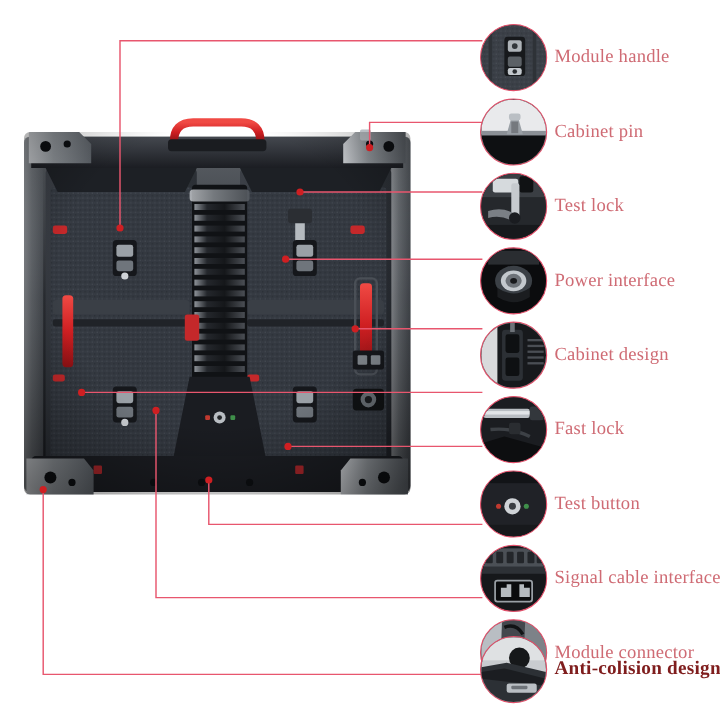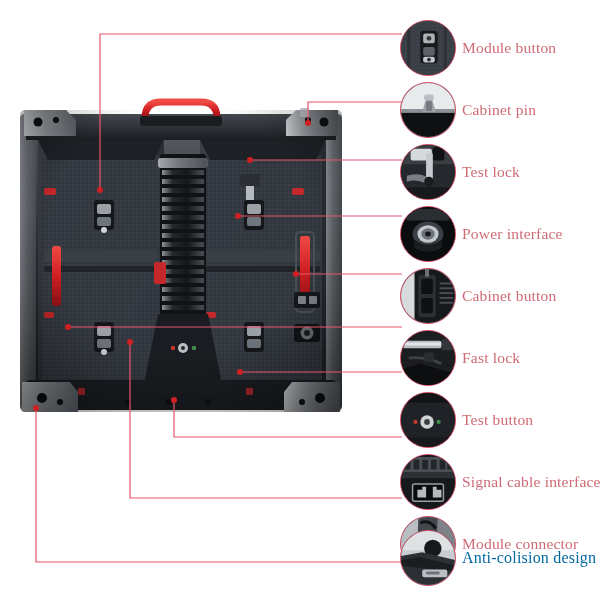--- a/index.html
+++ b/index.html
@@ -27,21 +27,21 @@
     background:#2b2b2e;
   }
   .thumb .inner{position:absolute;left:0;top:0;width:100%;height:100%;}
   .label{
     position:absolute;left:62px;top:0;height:56px;line-height:56px;
     white-space:nowrap;
     font-size:15.5px;
     color:#cf6b74;
     letter-spacing:.2px;
   }
-  .label.bold{font-weight:normal;color:#0369a1;font-size:16px;}
+  .label.bold{font-weight:bold;color:#7f1d1d;font-size:16px;}
 </style>
 </head>
 <body>
 
 <div id="stage">
 
   <div id="product">
     <svg viewBox="0 0 346 330" width="346" height="330" xmlns="http://www.w3.org/2000/svg">
       <defs>
         <linearGradient id="panelG" x1="0" y1="0" x2="1" y2="1">
@@ -256,21 +256,21 @@
         <rect width="56" height="56" fill="url(#tex)" opacity="0.8"></rect>
         <path d="M8 0 v56 M46 0 v56" stroke="#2e3237" stroke-width="3" fill="none"></path>
         <rect x="20" y="10" width="18" height="34" rx="3" fill="#17191c"></rect>
         <rect x="23" y="13" width="12" height="10" rx="2" fill="#aeb3b8"></rect>
         <circle cx="29" cy="18" r="2.5" fill="#32363a"></circle>
         <rect x="23" y="27" width="12" height="9" rx="2" fill="#5c6166"></rect>
         <rect x="23" y="37" width="12" height="6" rx="2" fill="#c3c8cd"></rect>
         <circle cx="29" cy="40" r="2" fill="#2a2d31"></circle>
       </svg>
     </div>
-    <div class="label">Module button</div>
+    <div class="label">Module handle</div>
   </div>
 
   <div class="callout" style="top:82px">
     <div class="thumb">
       <svg class="inner" viewBox="0 0 56 56">
         <rect width="56" height="56" fill="#e9eaec"></rect>
         <rect y="30" width="56" height="26" fill="#0e1012"></rect>
         <rect y="27" width="56" height="4" fill="#8b9096"></rect>
         <path d="M22 30 l4 -14 h6 l4 14 z" fill="#9aa0a6"></path>
         <rect x="24" y="12" width="10" height="6" rx="2" fill="#babfc4"></rect>
@@ -322,21 +322,21 @@
         <rect x="25" y="0" width="4" height="8" fill="#6e7379"></rect>
         <g fill="#4a4e54">
           <rect x="40" y="14" width="14" height="2"></rect>
           <rect x="40" y="19" width="14" height="2"></rect>
           <rect x="40" y="24" width="14" height="2"></rect>
           <rect x="40" y="29" width="14" height="2"></rect>
           <rect x="40" y="34" width="14" height="2"></rect>
         </g>
       </svg>
     </div>
-    <div class="label">Cabinet button</div>
+    <div class="label">Cabinet design</div>
   </div>
 
   <div class="callout" style="top:330px">
     <div class="thumb">
       <svg class="inner" viewBox="0 0 56 56">
         <rect width="56" height="56" fill="#1b1d21"></rect>
         <rect x="2" y="10" width="40" height="8" rx="2" fill="#b9bec3"></rect>
         <rect x="2" y="12" width="40" height="3" fill="#e2e5e8"></rect>
         <rect x="42" y="8" width="12" height="12" rx="2" fill="#33373c"></rect>
         <path d="M8 28 q18 -2 34 6" stroke="#3d4146" stroke-width="3" fill="none"></path>

